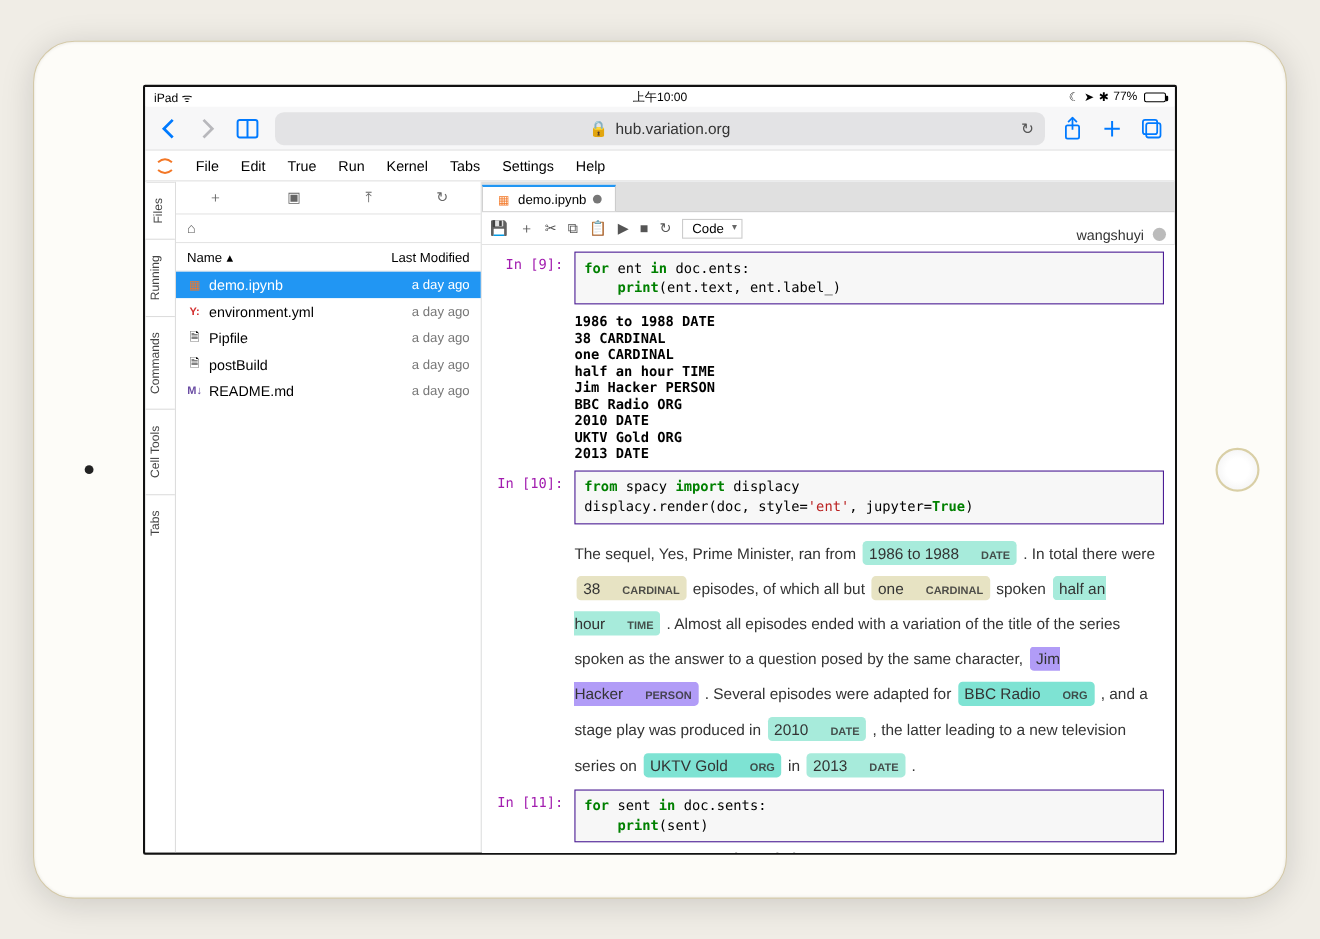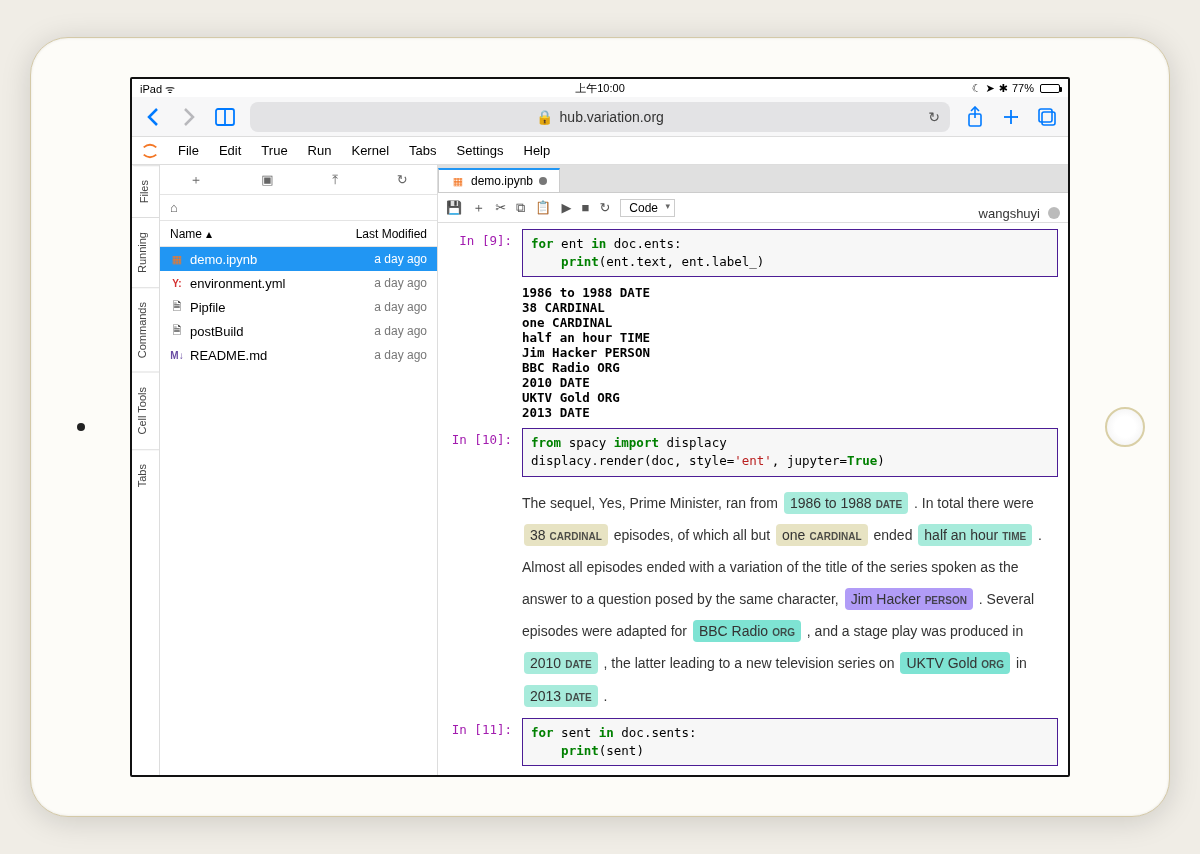--- a/index.html
+++ b/index.html
@@ -258,21 +258,21 @@
   font-size: 12.5px;
 }
 .render-out {
   font-family: -apple-system, Arial, sans-serif;
   font-size: 14px;
   line-height: 2.3;
   color: #333;
   padding: 6px 0 2px 0;
 }
 .ent { padding: 3px 6px; border-radius: 4px; margin: 0 2px; display: inline; }
-.ent .lbl { font-size: 10px; font-weight: bold; text-transform: uppercase; margin-left: 4px; opacity: .85; }
+.ent .lbl { font-size: 10px; font-weight: bold; text-transform: uppercase; margin-left: 20px; opacity: .85; }
 .c-date { background: #a7ebdb; }
 .c-card { background: #e7e3c3; }
 .c-time { background: #a7ebdb; }
 .c-person { background: #b19cf7; }
 .c-org { background: #7ee3d3; }
 svg { display: block; }
 </style>
 </head>
 <body>
 
@@ -478,21 +478,21 @@
           <div class="cell">
             <div class="prompt"></div>
             <div class="inp">
               <div class="render-out">
                 <span>The sequel, Yes, Prime Minister, ran from </span>
                 <span class="ent c-date"><span>1986 to 1988</span><span class="lbl">DATE</span></span>
                 <span> . In total there were </span>
                 <span class="ent c-card"><span>38</span><span class="lbl">CARDINAL</span></span>
                 <span> episodes, of which all but </span>
                 <span class="ent c-card"><span>one</span><span class="lbl">CARDINAL</span></span>
-                <span> ended </span>
+                <span> spoken </span>
                 <span class="ent c-time"><span>half an hour</span><span class="lbl">TIME</span></span>
                 <span> . Almost all episodes ended with a variation of the title of the series spoken as the answer to a question posed by the same character, </span>
                 <span class="ent c-person"><span>Jim Hacker</span><span class="lbl">PERSON</span></span>
                 <span> . Several episodes were adapted for </span>
                 <span class="ent c-org"><span>BBC Radio</span><span class="lbl">ORG</span></span>
                 <span> , and a stage play was produced in </span>
                 <span class="ent c-date"><span>2010</span><span class="lbl">DATE</span></span>
                 <span> , the latter leading to a new television series on </span>
                 <span class="ent c-org"><span>UKTV Gold</span><span class="lbl">ORG</span></span>
                 <span> in </span>

